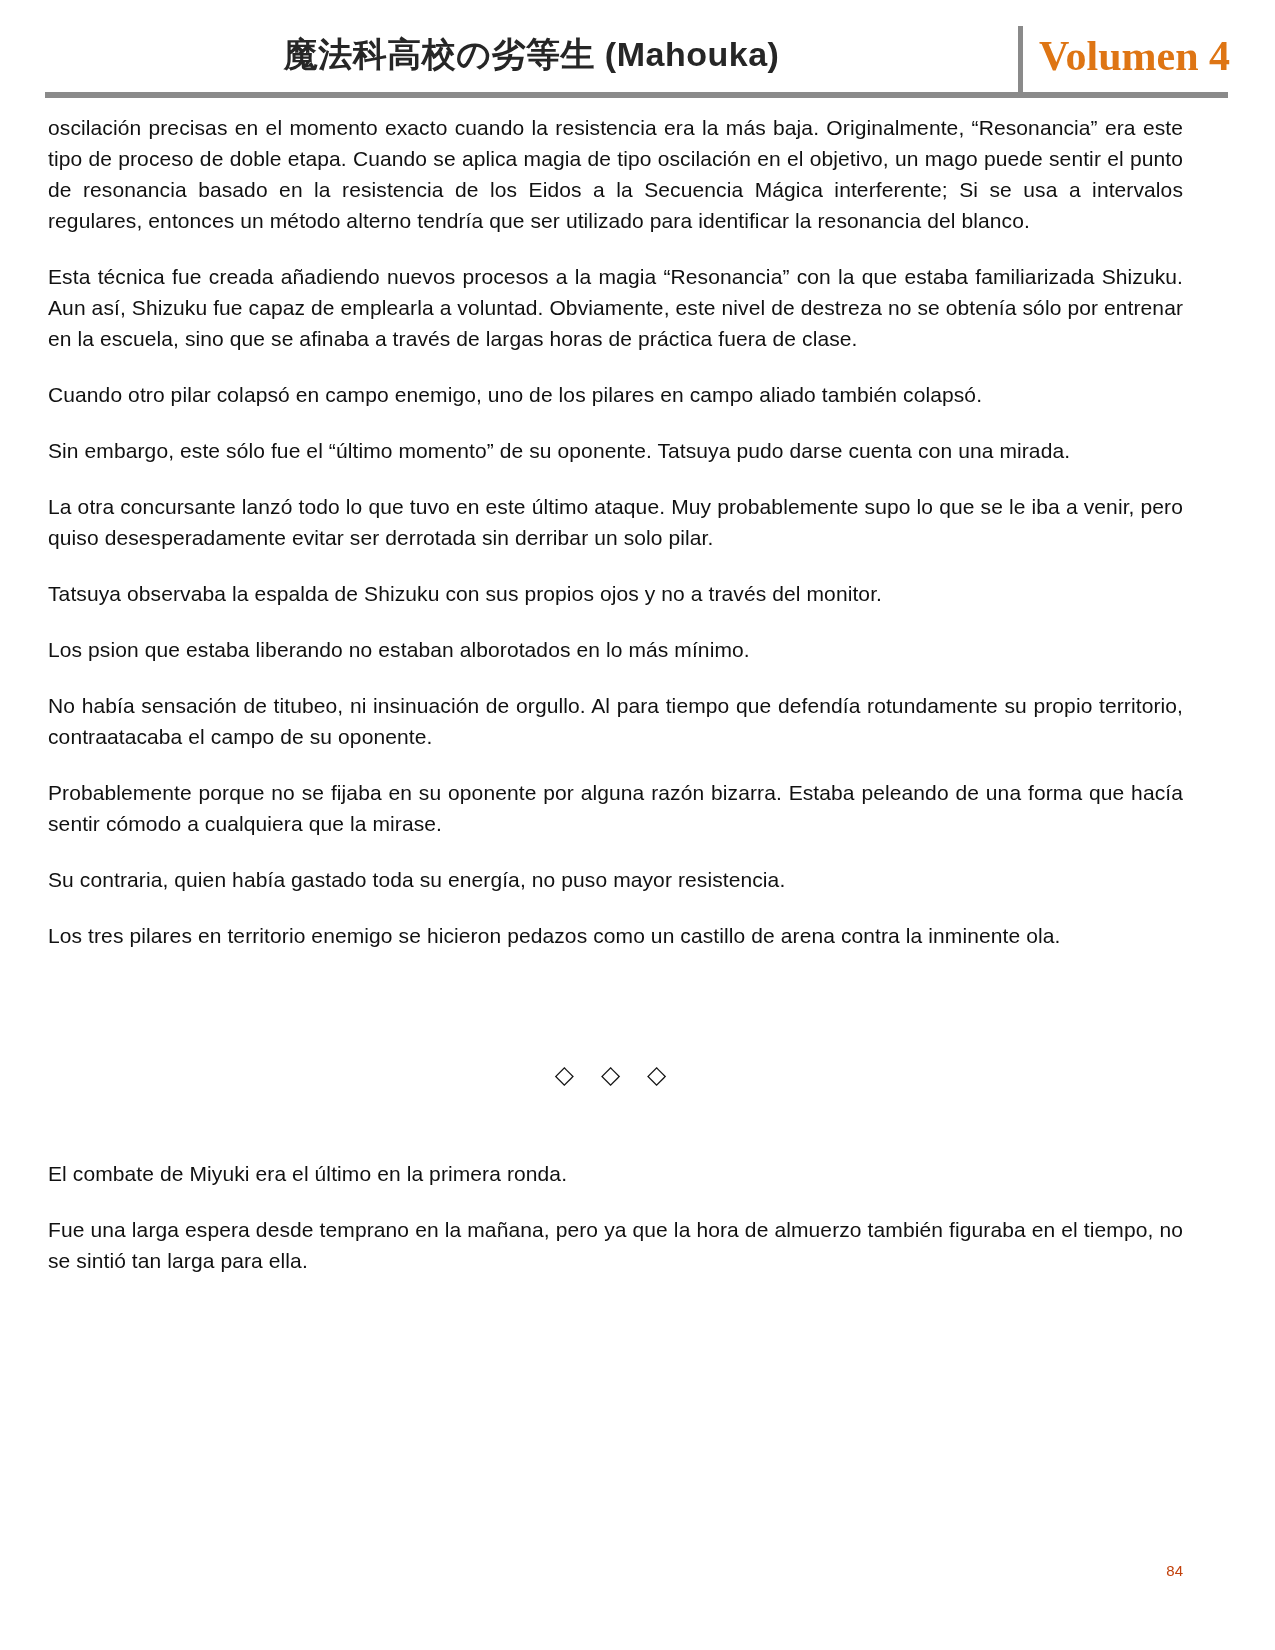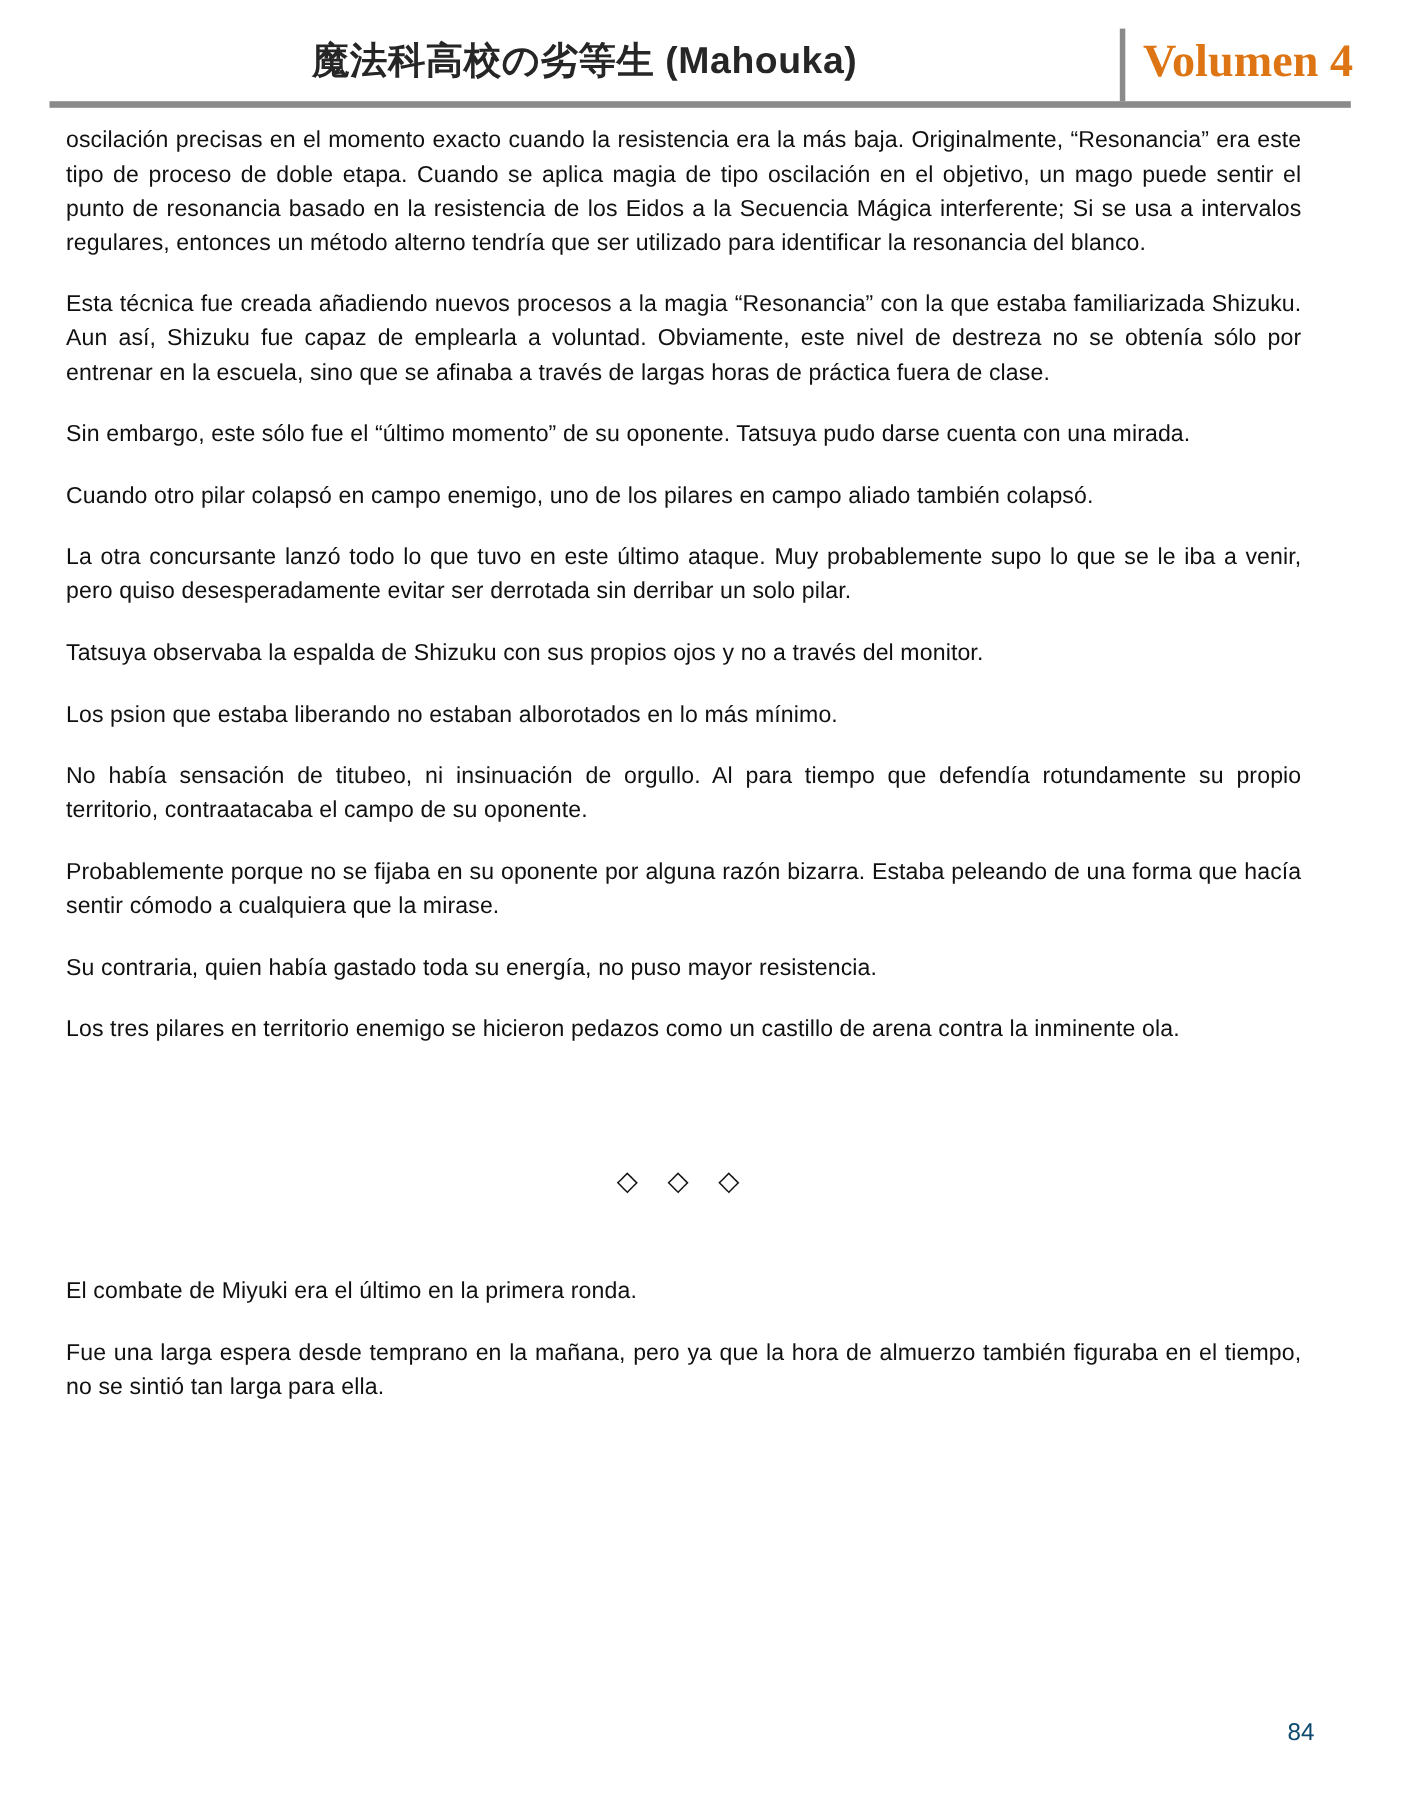--- a/index.html
+++ b/index.html
@@ -47,21 +47,21 @@
   }
   .volume-label {
     font-family: "Liberation Serif", "DejaVu Serif", serif;
     font-weight: bold;
     font-size: 42px;
     color: var(--accent, #de7514);
     white-space: nowrap;
   }
   
   .content {
-    padding: 14px 92px 0 60px;
+    padding: 14px 92px 0 48px;
   }
   .body-par {
     margin: 0 0 25px 0;
     font-size: 21px;
     line-height: 31px;
     text-align: justify;
     color: #111111;
     letter-spacing: 0.1px;
   }
   .scene-break {
@@ -69,44 +69,44 @@
     text-align: center;
     font-size: 25px;
     line-height: 31px;
     color: #111111;
     letter-spacing: 10px;
   }
   
   .page-number {
     position: absolute;
     top: 1562px;
-    right: 80px;
-    font-size: 22px;
-    color: #0c4a6e;
+    right: 92px;
+    font-size: 15px;
+    color: #c2410c;
   }
 </style>
 </head>
 <body>
 
 <div class="page">
 
   <div class="header">
     <div class="header-title-zone">
       <span class="doc-title">魔法科高校の劣等生 (Mahouka)</span>
     </div>
     <div class="header-volume">
       <span class="volume-label">Volumen 4</span>
     </div>
   </div>
 
   <div class="content">
     <p class="body-par">oscilación precisas en el momento exacto cuando la resistencia era la más baja. Originalmente, “Resonancia” era este tipo de proceso de doble etapa. Cuando se aplica magia de tipo oscilación en el objetivo, un mago puede sentir el punto de resonancia basado en la resistencia de los Eidos a la Secuencia Mágica interferente; Si se usa a intervalos regulares, entonces un método alterno tendría que ser utilizado para identificar la resonancia del blanco.</p>
     <p class="body-par">Esta técnica fue creada añadiendo nuevos procesos a la magia “Resonancia” con la que estaba familiarizada Shizuku. Aun así, Shizuku fue capaz de emplearla a voluntad. Obviamente, este nivel de destreza no se obtenía sólo por entrenar en la escuela, sino que se afinaba a través de largas horas de práctica fuera de clase.</p>
+    <p class="body-par">Cuando otro pilar colapsó en campo enemigo, uno de los pilares en campo aliado también colapsó.</p>
     <p class="body-par">Sin embargo, este sólo fue el “último momento” de su oponente. Tatsuya pudo darse cuenta con una mirada.</p>
-    <p class="body-par">Cuando otro pilar colapsó en campo enemigo, uno de los pilares en campo aliado también colapsó.</p>
     <p class="body-par">La otra concursante lanzó todo lo que tuvo en este último ataque. Muy probablemente supo lo que se le iba a venir, pero quiso desesperadamente evitar ser derrotada sin derribar un solo pilar.</p>
     <p class="body-par">Tatsuya observaba la espalda de Shizuku con sus propios ojos y no a través del monitor.</p>
     <p class="body-par">Los psion que estaba liberando no estaban alborotados en lo más mínimo.</p>
     <p class="body-par">No había sensación de titubeo, ni insinuación de orgullo. Al para tiempo que defendía rotundamente su propio territorio, contraatacaba el campo de su oponente.</p>
     <p class="body-par">Probablemente porque no se fijaba en su oponente por alguna razón bizarra. Estaba peleando de una forma que hacía sentir cómodo a cualquiera que la mirase.</p>
     <p class="body-par">Su contraria, quien había gastado toda su energía, no puso mayor resistencia.</p>
     <p class="body-par">Los tres pilares en territorio enemigo se hicieron pedazos como un castillo de arena contra la inminente ola.</p>
 
     <div class="scene-break">◇ ◇ ◇</div>
 

